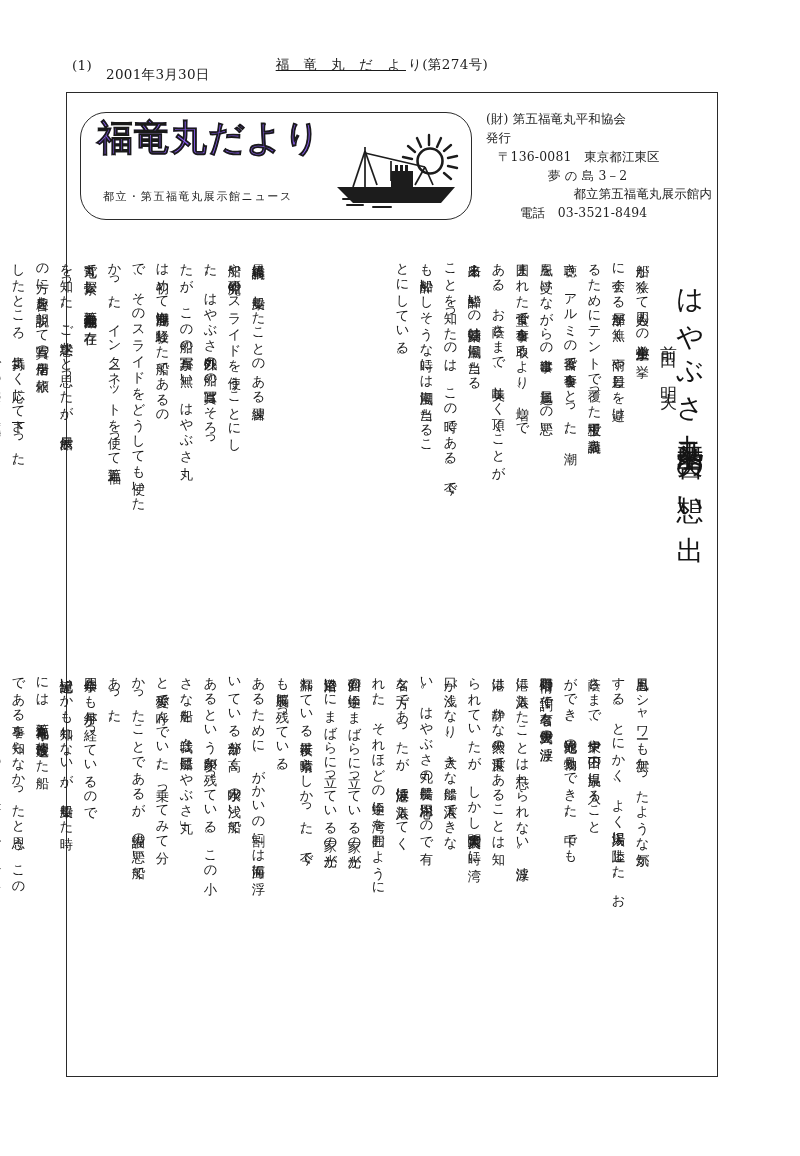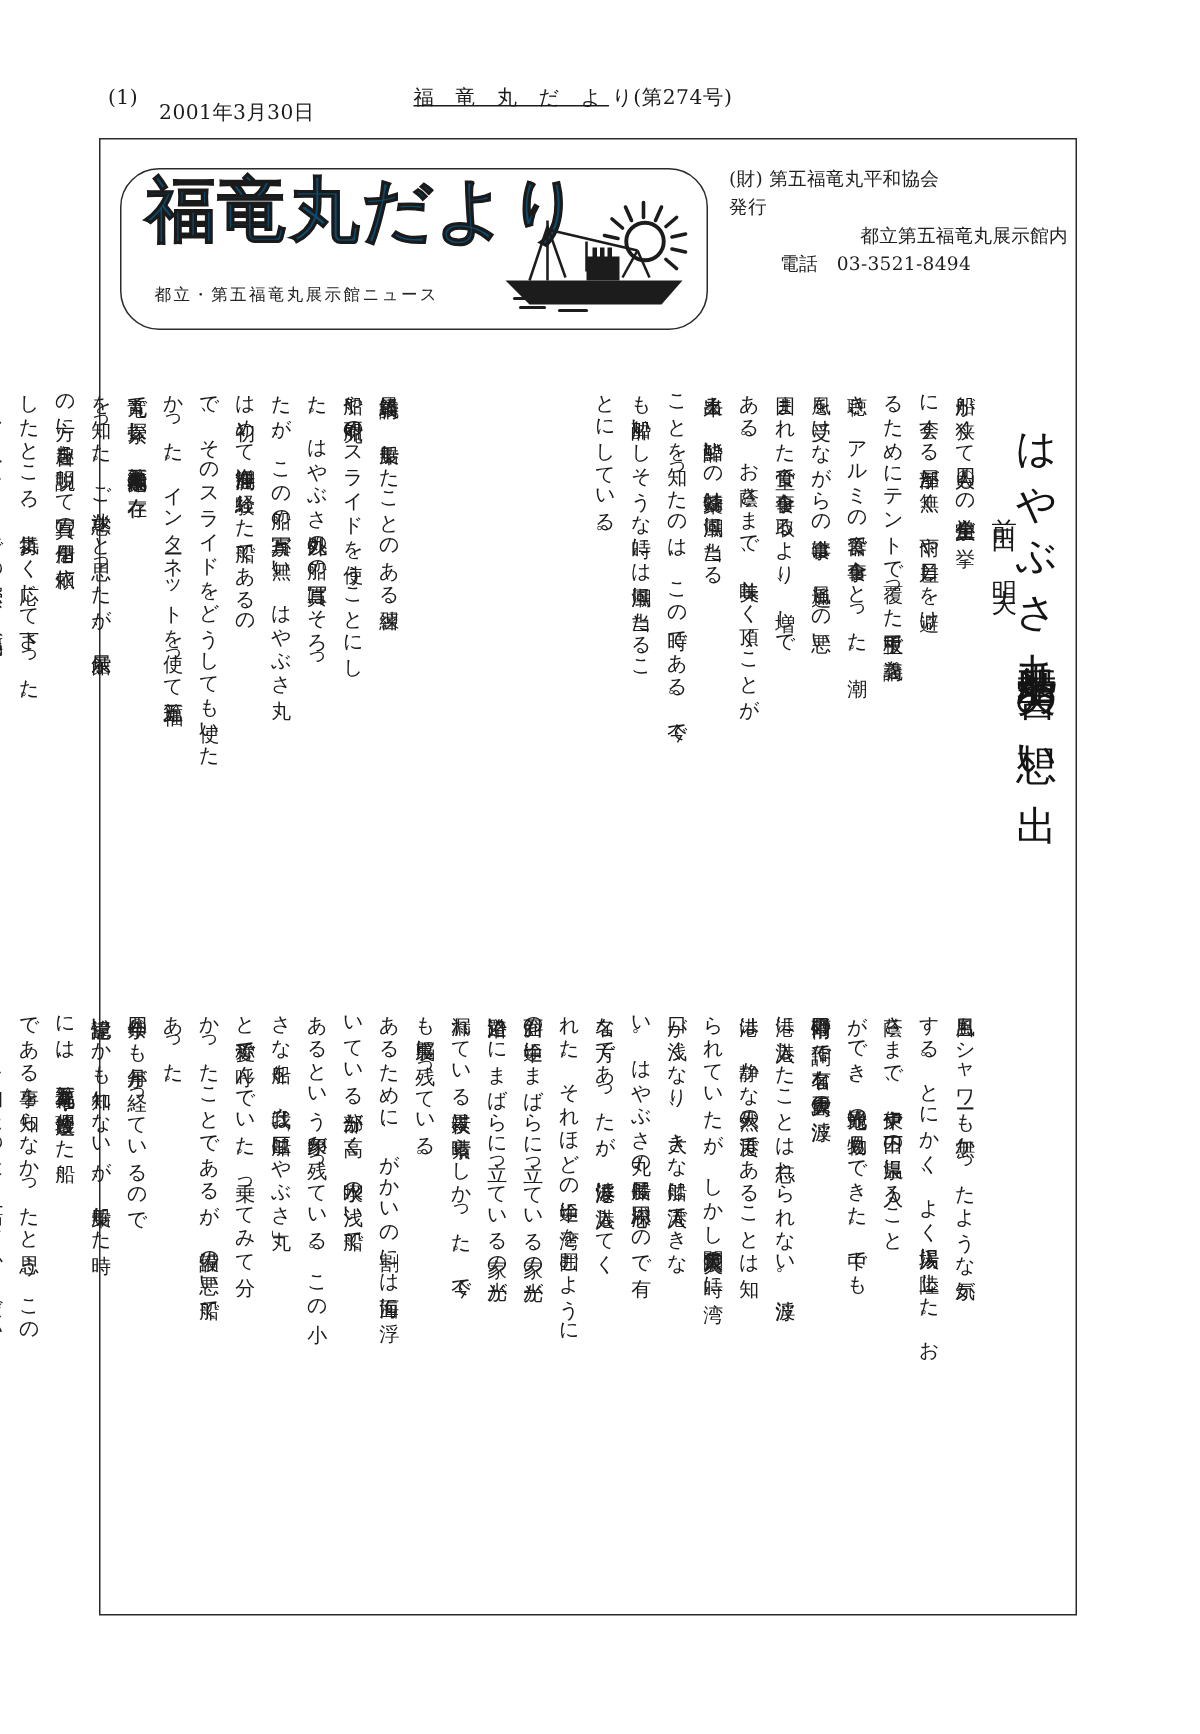--- a/index.html
+++ b/index.html
@@ -74,25 +74,25 @@
     height: 108px;
     border: 1.8px solid #2b2b2b;
     border-radius: 26px;
     box-sizing: border-box;
     overflow: hidden;
   }
   .logo-title {
     position: absolute;
     left: 16px;
     top: 2px;
-    font-family: Liberation Mono, monospace;
-    font-size: 47px;
+    font-family: Liberation Sans, sans-serif;
+    font-size: 36px;
     font-weight: 700;
     letter-spacing: 1px;
-    color: #0c4a6e;
+    color: #8b5cf6;
     -webkit-text-stroke: 0.7px #1a1a1a;
     line-height: 1.28;
     white-space: nowrap;
   }
   .logo-sub {
     position: absolute;
     left: 22px;
     top: 76px;
     font-size: 11px;
     letter-spacing: 1.6px;
@@ -248,20 +248,22 @@
         <line x1="14" y1="72" x2="26" y2="72"></line>
         <line x1="18" y1="78" x2="34" y2="78"></line>
         <line x1="44" y1="80" x2="62" y2="80"></line>
       </g>
     </svg>
   </div>
 
   <div class="publisher">
     <span class="pub-line">(財) 第五福竜丸平和協会</span>
     <span class="pub-line">発行</span>
+    <span class="pub-line pub-indent1">〒136-0081　東京都江東区</span>
+    <span class="pub-line pub-indent2">夢 の 島 3－2</span>
     <span class="pub-line pub-indent3">都立第五福竜丸展示館内</span>
     <span class="pub-line pub-indent4">電話　03-3521-8494</span>
   </div>
 </div>
 
 <div class="article">
 
   <div class="headline-block">
     <div class="headline">はやぶさ丸乗船実習の想い出</div>
     <div class="byline">前田 明夫</div>

